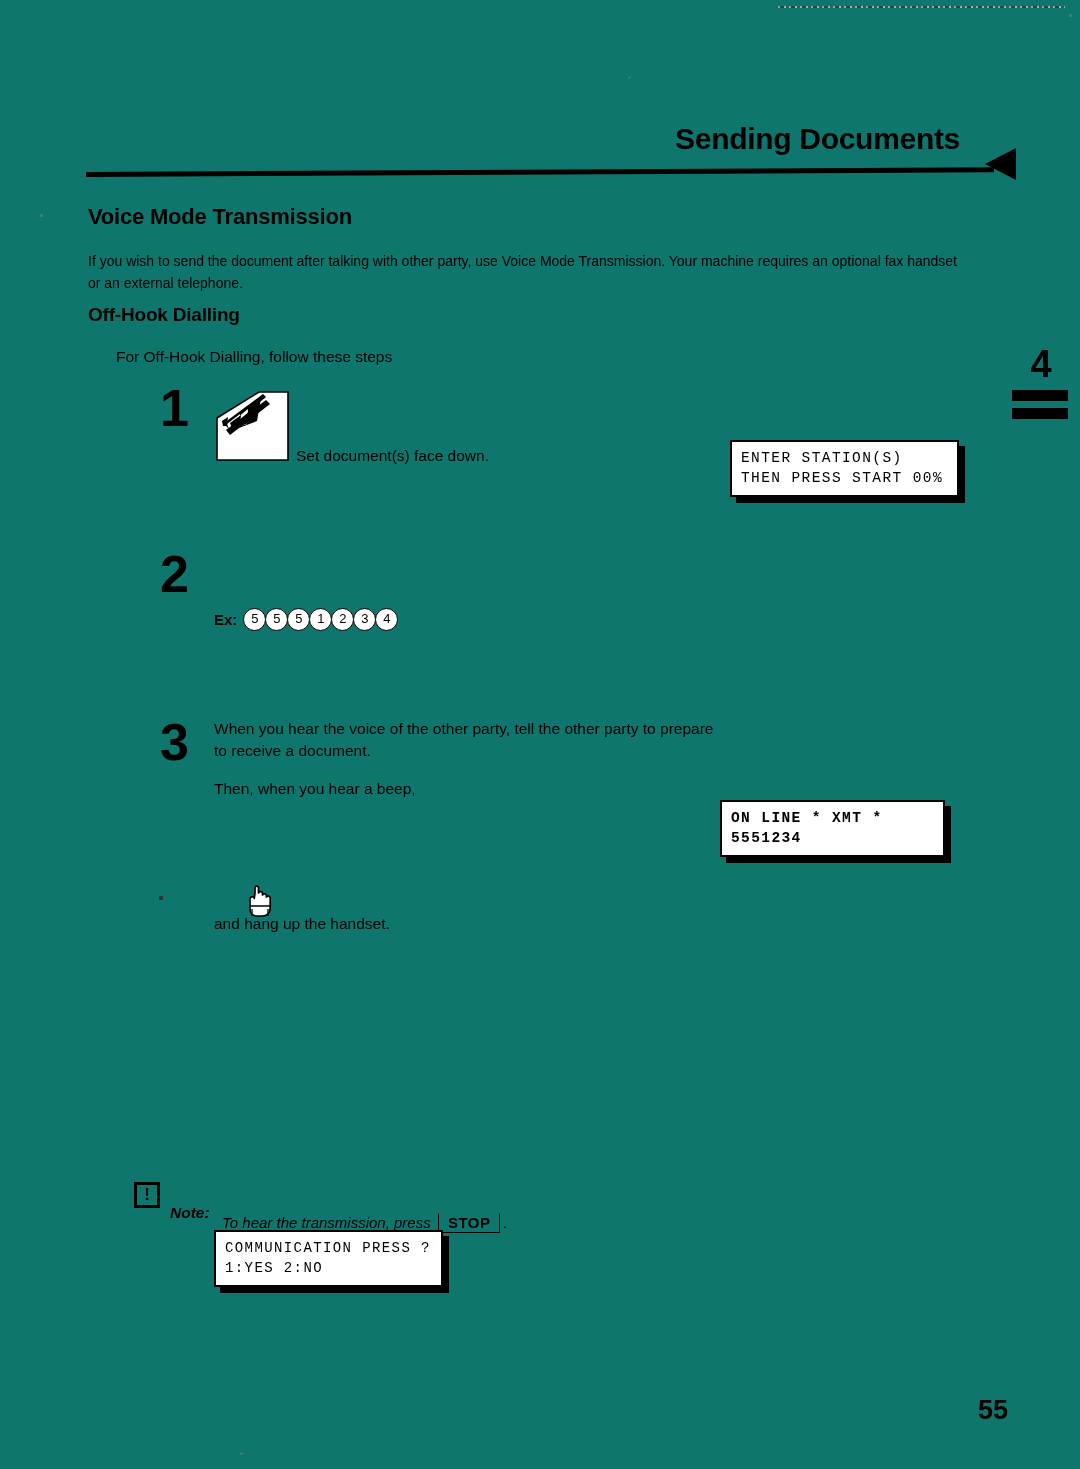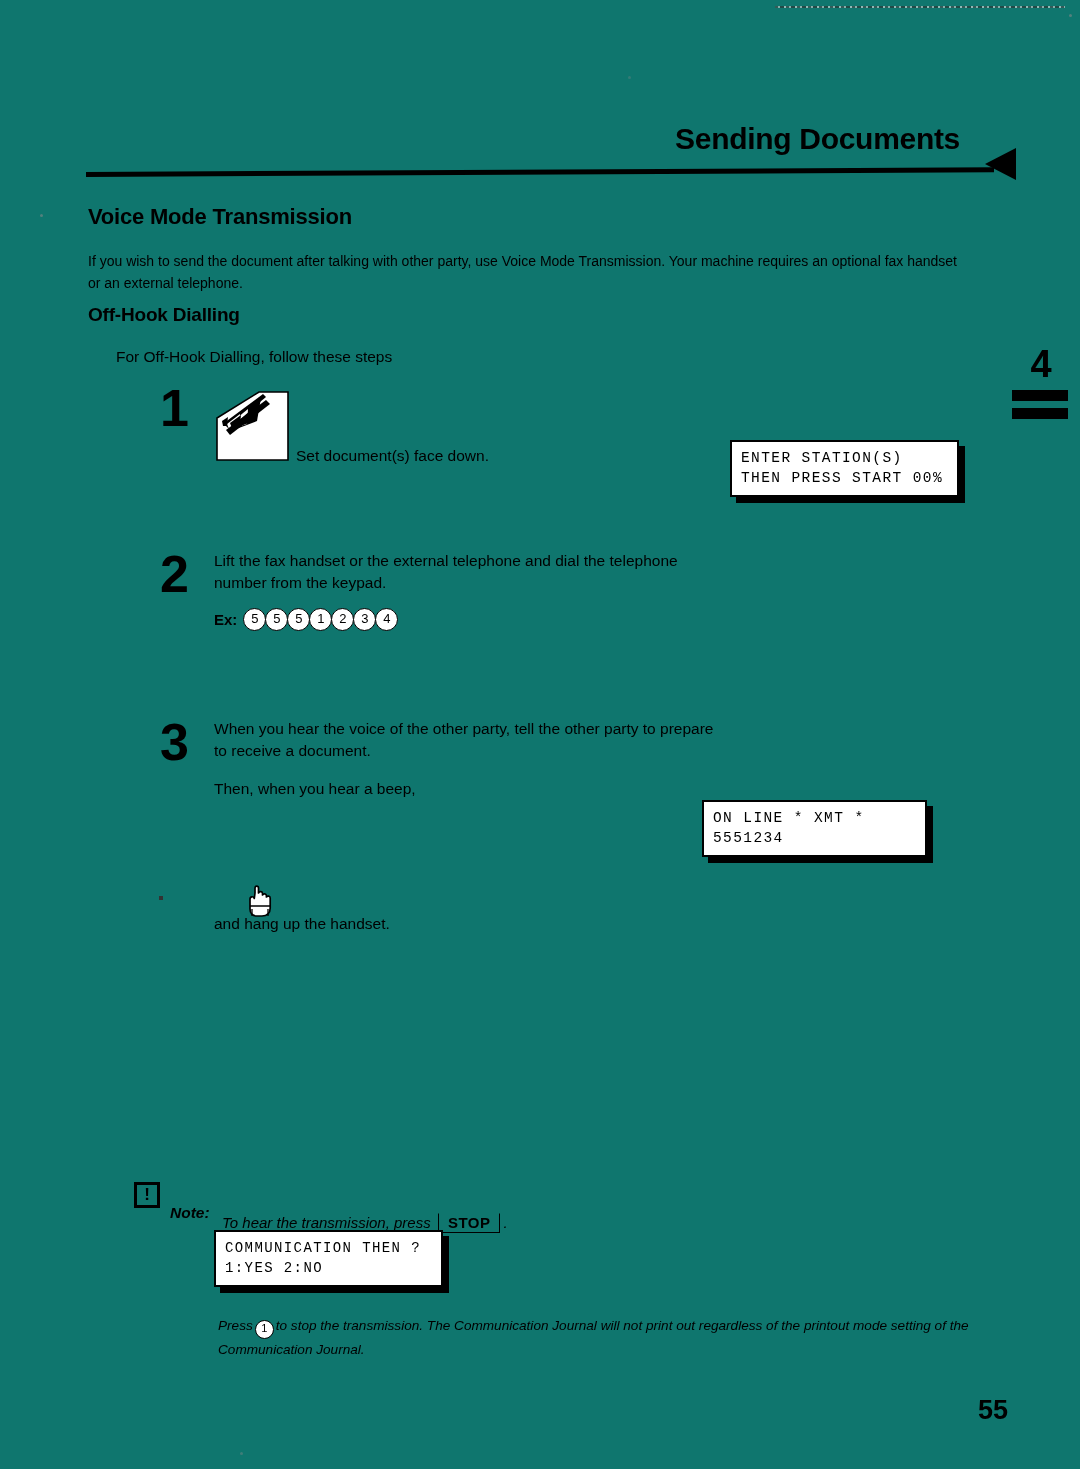--- a/index.html
+++ b/index.html
@@ -237,21 +237,21 @@
     border: 2.5px solid #000;
     box-shadow: 6px 6px 0 0 #000;
     font-family: "Liberation Mono", monospace;
     font-size: 14.5px;
     letter-spacing: 1.4px;
     line-height: 20px;
     padding: 6px 8px 7px 9px;
     white-space: pre;
   }
   .lcd-1 { left: 730px; top: 392px; width: 208px; margin-top: 48px; }
-  .lcd-2 { left: 702px; top: 800px; width: 204px; }
+  .lcd-2 { left: 720px; top: 800px; width: 204px; font-weight: bold; }
   .lcd-3 { left: 214px; top: 1230px; width: 208px; font-size: 14px; }
 
   
   .note-icon {
     position: absolute;
     left: 134px;
     top: 1182px;
     width: 26px;
     height: 26px;
     border: 3px solid #000;
@@ -367,21 +367,20 @@
       <path d="M8 33 L14 29 L13 38 L9 38 Z" fill="#000000"></path>
       <path d="M12 42 L52 12 L56 16 L16 47 Z" fill="#000000"></path>
     </svg>
   </div>
   <div class="step1-caption">Set document(s) face down.</div>
 
   <div class="lcd lcd-1"><span>ENTER STATION(S)</span>
 <span>THEN PRESS START 00%</span></div>
 
   <div class="step-num step2-num">2</div>
-  <div class="step-body step2-body">Lift the fax handset or the external telephone and dial the telephone number from the keypad.</div>
 
   <div class="ex-row">
     <span class="ex-label">Ex:</span>
     <span class="keycircle">5</span>
     <span class="keycircle">5</span>
     <span class="keycircle">5</span>
     <span class="keycircle">1</span>
     <span class="keycircle">2</span>
     <span class="keycircle">3</span>
     <span class="keycircle">4</span>
@@ -416,22 +415,19 @@
   <div class="note-label">Note:</div>
 
   <div class="note-line1">
     <span>To hear the transmission, press </span>
     <span class="keybox">STOP</span>
     <span>.</span>
   </div>
 
   <div class="note-line2">The display shows:</div>
 
-  <div class="lcd lcd-3"><span>COMMUNICATION THEN ?</span>
+  <div class="lcd lcd-3"><span>COMMUNICATION PRESS ?</span>
 <span>1:YES 2:NO</span></div>
 
-  <div class="note-tail">
-    <span>Press</span><span class="keycircle">1</span><span>to stop the transmission.  The Communication Journal will not print out regardless of the printout mode setting of the Communication Journal.</span>
-  </div>
 
   <div class="page-number">55</div>
 
 </div>
 
 </body></html>

